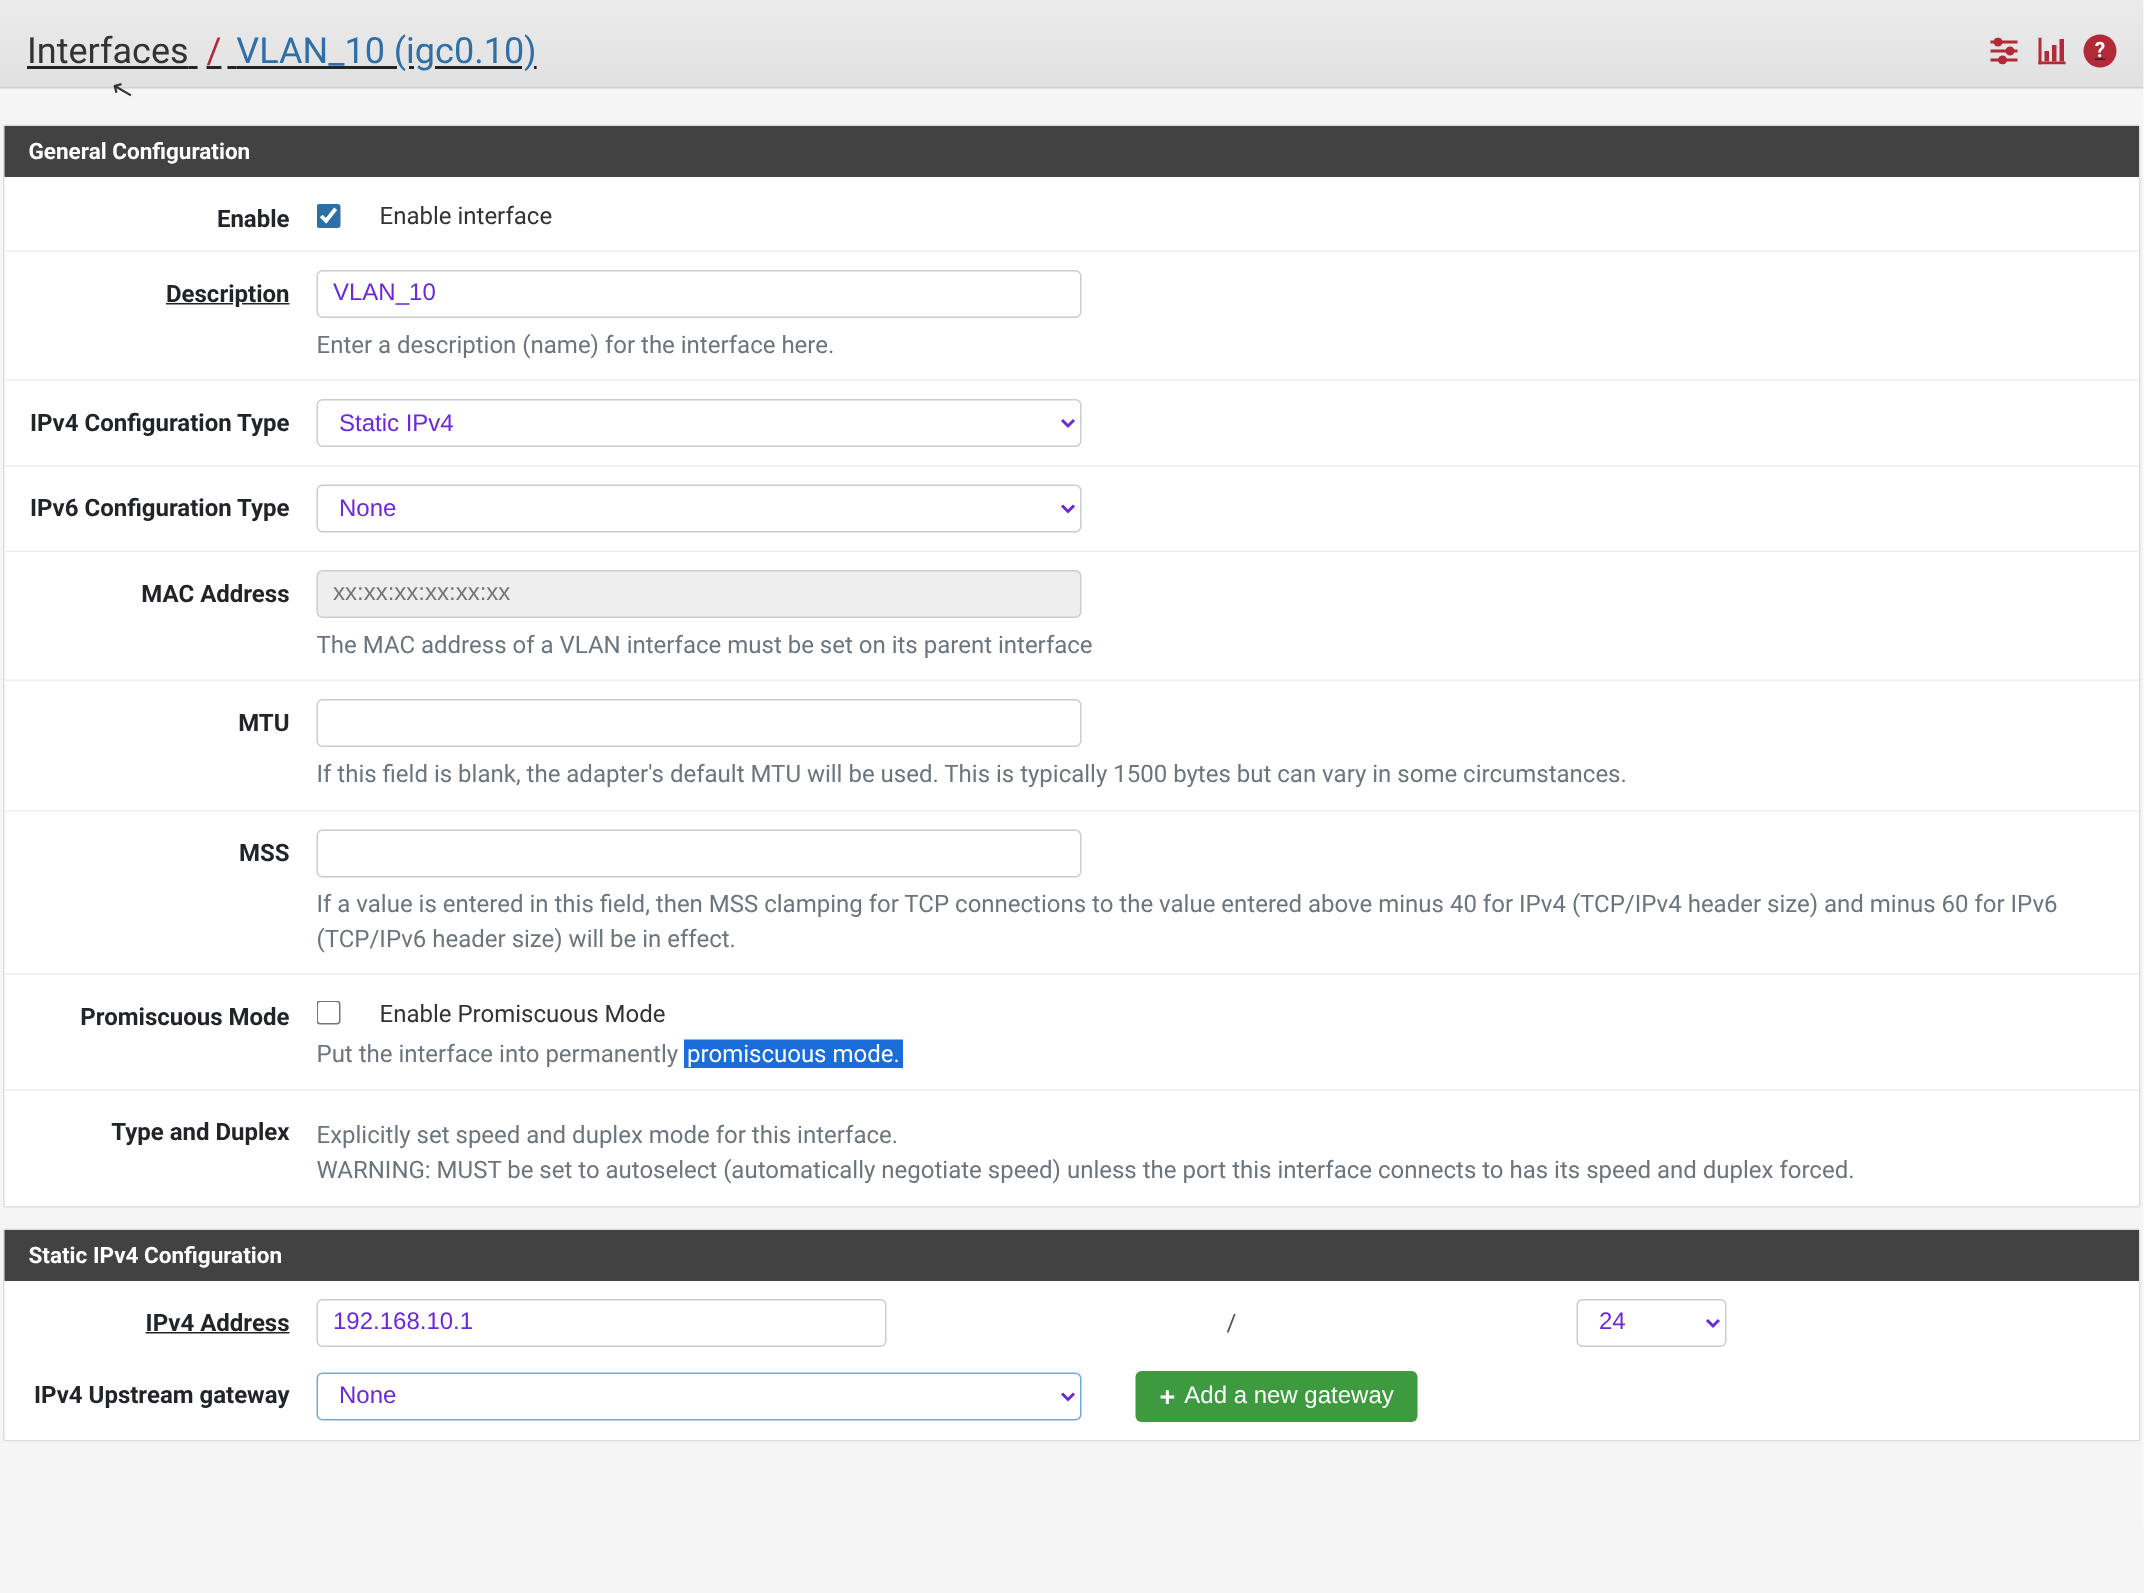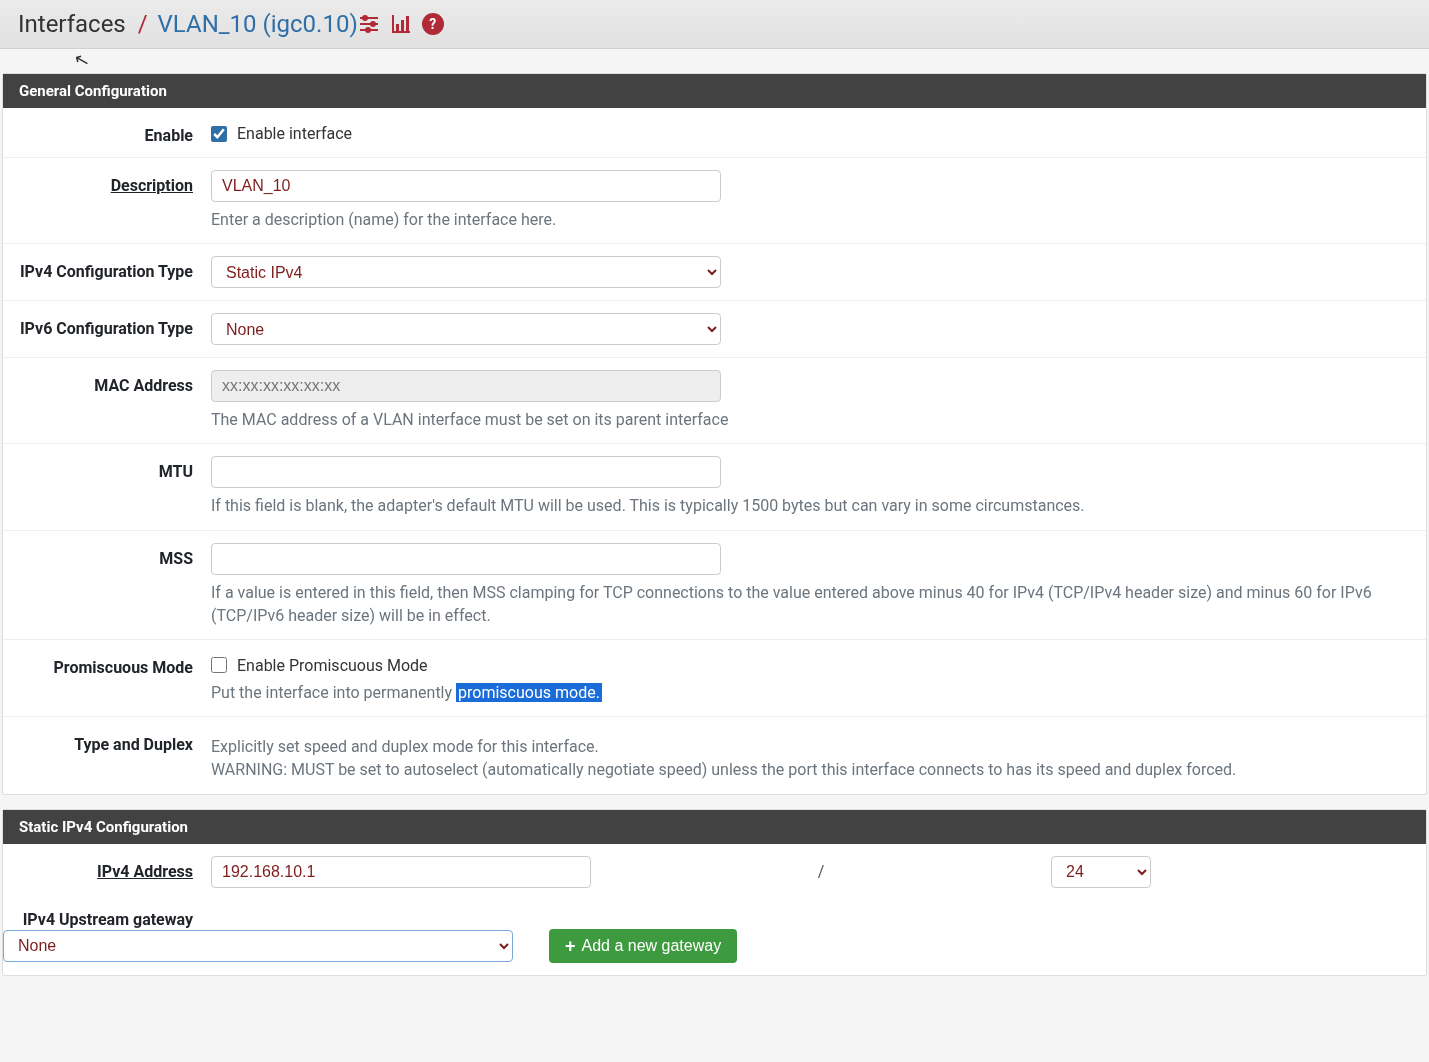--- a/index.html
+++ b/index.html
@@ -8,24 +8,25 @@
     font-size: 16px;
     color: #212529;
     background: #f5f5f5;
     width: 1429px;
   }
   
   .page-header {
     background: #e5e5e5;
     background: linear-gradient(to bottom, #ebebeb, #e1e1e1);
     border-bottom: 1px solid #d0d0d0;
-    padding: 10px 18px 10px 18px;
-    display: flex;
-    align-items: center;
-    justify-content: flex-start;
+    padding: 20px 18px 10px 18px;
+    display: flex;
+    align-items: center;
+    justify-content: space-between;
+    text-decoration: underline;
   }
   .breadcrumb {
     font-size: 24px;
     font-weight: 400;
     color: #555;
   }
   .breadcrumb .crumb-root { color: #333; }
   .breadcrumb .sep { color: #b02a37; margin: 0 4px 0 6px; }
   .breadcrumb .crumb-leaf { color: #2f6fa7; }
   .header-icons {
@@ -89,37 +90,37 @@
   }
   .help-text {
     color: #6c757d;
     font-size: 16px;
     margin-top: 6px;
     line-height: 1.45;
   }
   .checkbox-line {
     display: flex;
     align-items: center;
-    gap: 10px;
+    gap: 26px;
     font-size: 16px;
     color: #333;
     padding-top: 4px;
   }
   .checkbox-line input[type=checkbox] {
     width: 16px; height: 16px;
     accent-color: #2f6fa7;
   }
   input[type=text], select {
     height: 32px;
     border: 1px solid #ccc;
     border-radius: 4px;
     padding: 4px 10px;
     font-size: 16px;
     background: #fff;
-    color: #7f1d1d;
+    color: #6d28d9;
   }
   input[type=text]:disabled {
     background: #eee;
     color: #888;
   }
   .w-510 { width: 510px; }
   .w-380 { width: 380px; }
   .w-100 { width: 100px; }
   select { appearance: auto; }
   .hilite {
@@ -296,21 +297,21 @@
         <div class="ipv4-row">
           <input type="text" class="w-380" value="192.168.10.1" style="">
           <span class="slash">/</span>
           <select class="w-100">
             <option>24</option>
           </select>
         </div>
       </div>
     </div>
 
-    <div class="form-row" style="border-top:none; padding-top:4px;flex-direction:column;">
+    <div class="form-row" style="border-top:none; padding-top:4px;">
       <div class="lbl">IPv4 Upstream gateway</div>
       <div class="ctrl">
         <div class="gateway-wrap">
           <select class="gateway-select">
             <option>None</option>
           </select>
           <button class="btn-green">
             <span class="plus">+</span>
             <span>Add a new gateway</span>
           </button>

